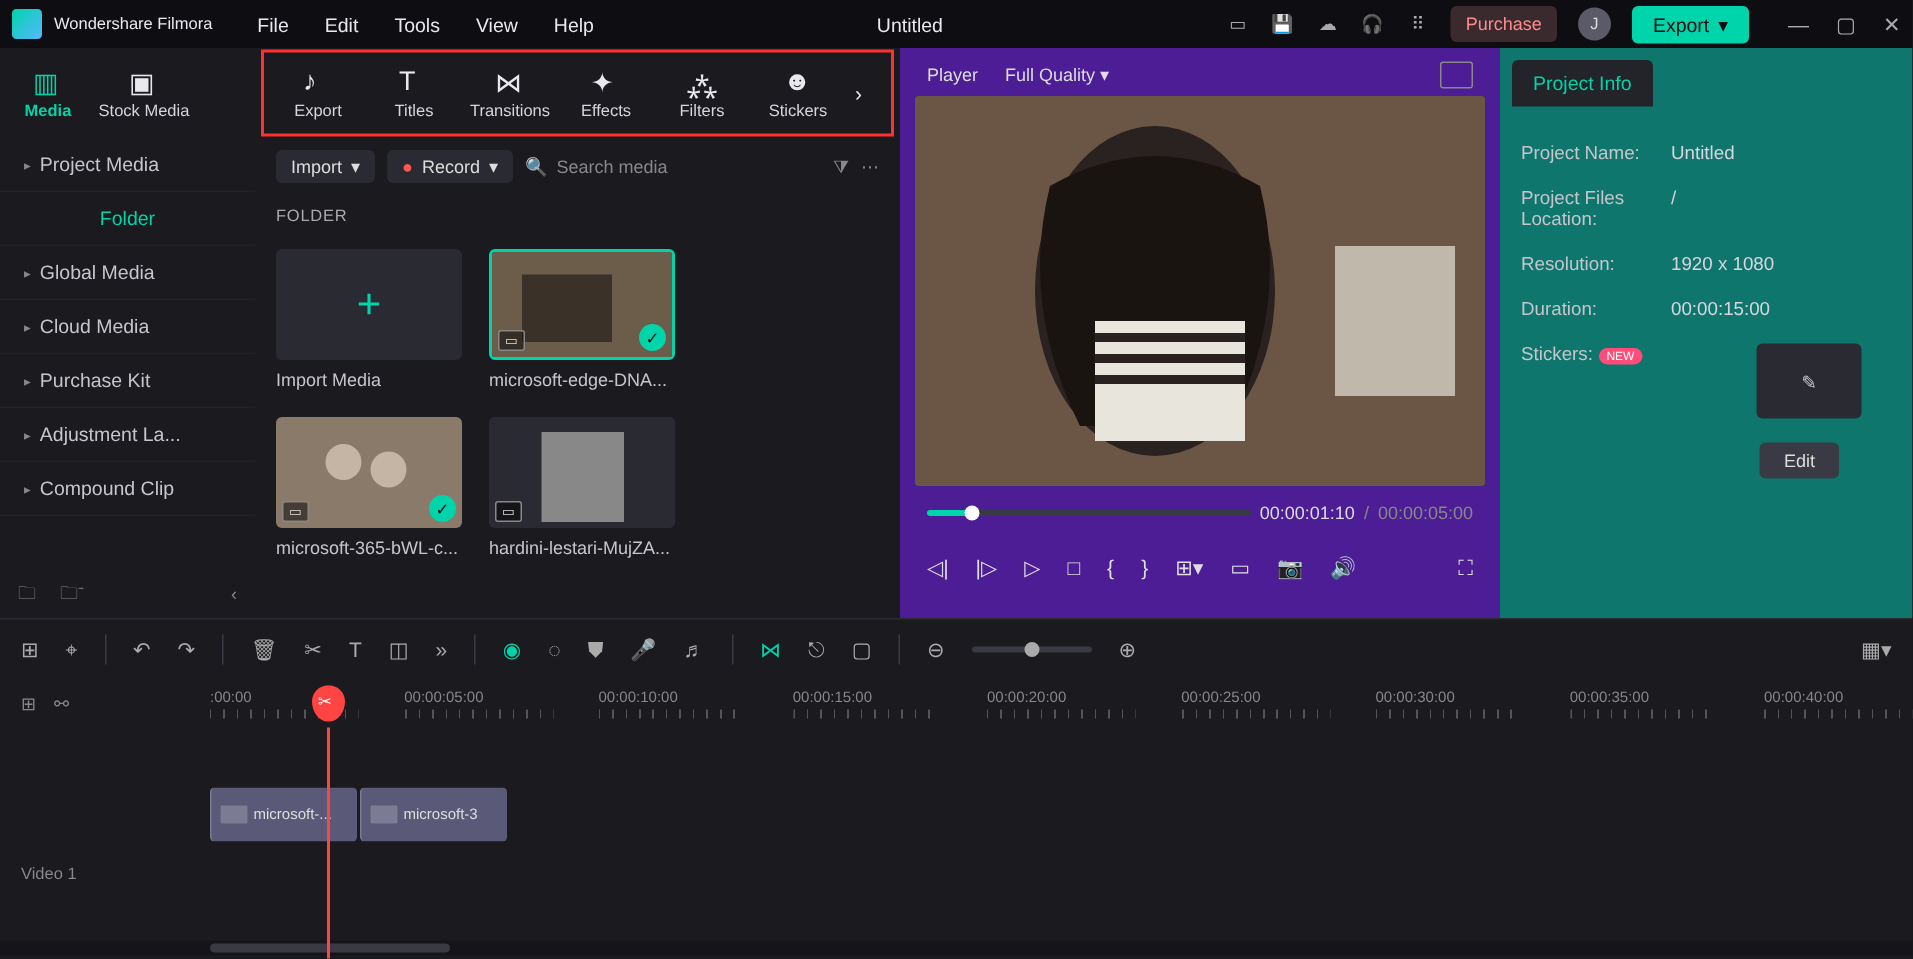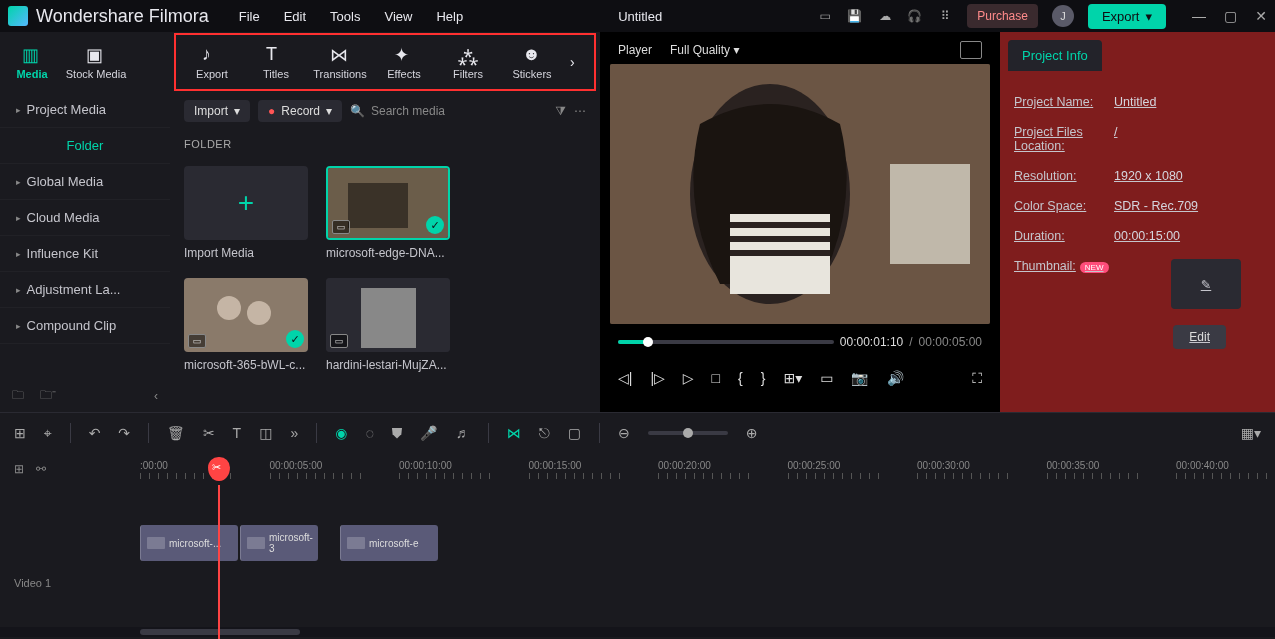--- a/index.html
+++ b/index.html
@@ -1,38 +1,38 @@
 <!DOCTYPE html>
 <html><head>
 <meta charset="utf-8">
 <style>
 * { margin: 0; padding: 0; box-sizing: border-box; font-family: -apple-system, BlinkMacSystemFont, "Segoe UI", sans-serif; }
 body { width: 1275px; height: 639px; background: #1a1a1f; color: #c5c5cc; overflow: hidden; font-size: 12px; }
 
 
 .titlebar { height: 32px; background: #0e0e12; display: flex; align-items: center; padding: 0 8px; }
 .logo { width: 20px; height: 20px; background: linear-gradient(135deg, #00d4aa, #55b8ff); border-radius: 3px; margin-right: 8px; }
-.app-name { font-size: 18px; color: #e8e8ee; margin-right: 30px; }
+.app-name { font-size: 11px; color: #e8e8ee; margin-right: 30px; }
 .menubar { display: flex; gap: 24px; }
 .menubar span { font-size: 13px; color: #e8e8ee; cursor: pointer; }
 .doc-title { margin-left: auto; margin-right: auto; font-size: 13px; color: #e8e8ee; }
 .tb-right { display: flex; align-items: center; gap: 14px; }
 .tb-icon { width: 16px; height: 16px; color: #aaa; cursor: pointer; display: flex; align-items: center; justify-content: center;}
 .btn-purchase { background: #3a2a2e; color: #ff8b8b; padding: 5px 10px; border-radius: 4px; font-size: 12px; cursor: pointer; }
 .avatar { width: 22px; height: 22px; background: #5a5a68; border-radius: 50%; display: flex; align-items: center; justify-content: center; font-size: 11px; color: #ddd; }
 .btn-export { background: #00d4aa; color: #0e0e12; padding: 5px 14px; border-radius: 4px; font-size: 13px; font-weight: 500; cursor: pointer; display: flex; align-items: center; gap: 6px; }
 .win-ctrl { display: flex; gap: 18px; margin-left: 12px; }
 .win-ctrl span { color: #aaa; cursor: pointer; font-size: 14px; }
 
 
 .main { display: flex; height: 380px; }
 .col-left { width: 170px; background: #1a1a1f; display: flex; flex-direction: column; }
 .col-mid { width: 430px; background: #1a1a1f; }
-.col-preview { width: 400px; background: #000000; padding: 0 10px; }
-.col-right { flex: 1; background: #7f1d1d; padding: 8px; }
+.col-preview { width: 400px; background: #4c1d95; padding: 0 10px; }
+.col-right { flex: 1; background: #0f766e; padding: 8px; }
 
 
 .toptabs { height: 60px; display: flex; align-items: center; }
 .tab { display: flex; flex-direction: column; align-items: center; justify-content: center; width: 64px; height: 58px; cursor: pointer; gap: 4px; }
 .tab.active .tab-icon { color: #00d4aa; }
 .tab.active .tab-label { color: #00d4aa; font-weight: bold; }
 .tab-icon { width: 20px; height: 20px; color: #e8e8ee; font-size: 18px; }
 .tab-label { font-size: 11px; color: #d5d5dd; }
 .redbox { border: 2px solid #ff3030; display: flex; align-items: center; height: 58px; padding: 0 4px; position: relative; }
 .chevron-right { width: 20px; color: #e8e8ee; cursor: pointer; font-size: 14px; margin-left: 6px; }
@@ -70,21 +70,21 @@
 .prog-fill { position: absolute; left: 0; top: 0; height: 100%; width: 14%; background: #00d4aa; border-radius: 2px; }
 .prog-knob { position: absolute; left: 14%; top: 50%; width: 10px; height: 10px; background: #fff; border-radius: 50%; transform: translate(-50%, -50%); }
 .timecode { font-size: 12px; color: #ddd; }
 .timecode.dim { color: #888; }
 .preview-transport { height: 36px; display: flex; align-items: center; gap: 18px; padding: 0 8px; }
 .trans-icon { color: #ddd; cursor: pointer; font-size: 14px; }
 
 
 .proj-tab { display: inline-block; background: #23232a; color: #00d4aa; padding: 8px 14px; border-radius: 4px 4px 0 0; font-size: 13px; margin-bottom: 8px; }
 .proj-info { padding: 8px 6px; }
-.proj-row { display: flex; padding: 8px 0; font-size: 12.5px; text-decoration: underline; }
+.proj-row { display: flex; padding: 8px 0; font-size: 12.5px; }
 .proj-label { width: 100px; color: #c5c5cc; }
 .proj-val { color: #d5d5dd; }
 .new-badge { background: #ff4d7a; color: #fff; font-size: 8px; padding: 1px 5px; border-radius: 6px; margin-left: 4px; }
 .thumb-box { width: 70px; height: 50px; background: #2a2a32; border-radius: 4px; margin-left: auto; margin-right: 20px; display: flex; align-items: center; justify-content: center; }
 .btn-edit { background: #3a3a44; color: #ddd; padding: 5px 16px; border-radius: 4px; font-size: 12px; cursor: pointer; margin-left: auto; margin-right: 35px; }
 
 
 .timeline { height: 225px; background: #1a1a1f; border-top: 1px solid #2a2a32; display: flex; flex-direction: column; }
 .tl-toolbar { height: 40px; display: flex; align-items: center; gap: 18px; padding: 0 14px; }
 .tl-sep { width: 1px; height: 20px; background: #3a3a44; }
@@ -168,21 +168,21 @@
       <div class="side-item">
           <span class="arrow">▸</span>
           <span>Global Media</span>
         </div>
       <div class="side-item">
           <span class="arrow">▸</span>
           <span>Cloud Media</span>
         </div>
       <div class="side-item">
           <span class="arrow">▸</span>
-          <span>Influence Kit</span>
+          <span>Purchase Kit</span>
         </div>
       <div class="side-item">
           <span class="arrow">▸</span>
           <span>Adjustment La...</span>
         </div>
       <div class="side-item">
           <span class="arrow">▸</span>
           <span>Compound Clip</span>
         </div>
     </div>
@@ -336,29 +336,25 @@
         </div>
       <div class="proj-row">
           <div class="proj-label">Project Files Location:</div>
           <div class="proj-val">/</div>
         </div>
       <div class="proj-row">
           <div class="proj-label">Resolution:</div>
           <div class="proj-val">1920 x 1080</div>
         </div>
       <div class="proj-row">
-          <div class="proj-label">Color Space:</div>
-          <div class="proj-val">SDR - Rec.709</div>
-        </div>
-      <div class="proj-row">
           <div class="proj-label">Duration:</div>
           <div class="proj-val">00:00:15:00</div>
         </div>
       <div class="proj-row">
-        <div class="proj-label"><span>Thumbnail:</span><span class="new-badge">NEW</span></div>
+        <div class="proj-label"><span>Stickers:</span><span class="new-badge">NEW</span></div>
         <div class="thumb-box">
             <span>✎</span>
           </div>
       </div>
       <div class="proj-row">
           <div class="btn-edit">Edit</div>
         </div>
     </div>
   </div>
 </div>
@@ -418,28 +414,24 @@
       <div class="track-head" style="top:0">
         <span>▤</span>
         <span>🔒</span>
         <span>🔇</span>
         <span>👁</span>
       </div>
       <div class="clip" style="left:0;width:98px">
           <div class="clip-thumb"></div>
           <span>microsoft-...</span>
         </div>
-      <div class="clip" style="left:100px;width:78px">
+      <div class="clip" style="left:100px;width:98px">
           <div class="clip-thumb"></div>
           <span>microsoft-3</span>
         </div>
-      <div class="clip" style="left:200px;width:98px">
-          <div class="clip-thumb"></div>
-          <span>microsoft-e</span>
-        </div>
     </div>
     <div class="track-head" style="top:80px">
         <span>Video 1</span>
       </div>
   </div>
   <div class="tl-scrollbar">
       <div class="tl-scroll-thumb"></div>
     </div>
 </div>
 

